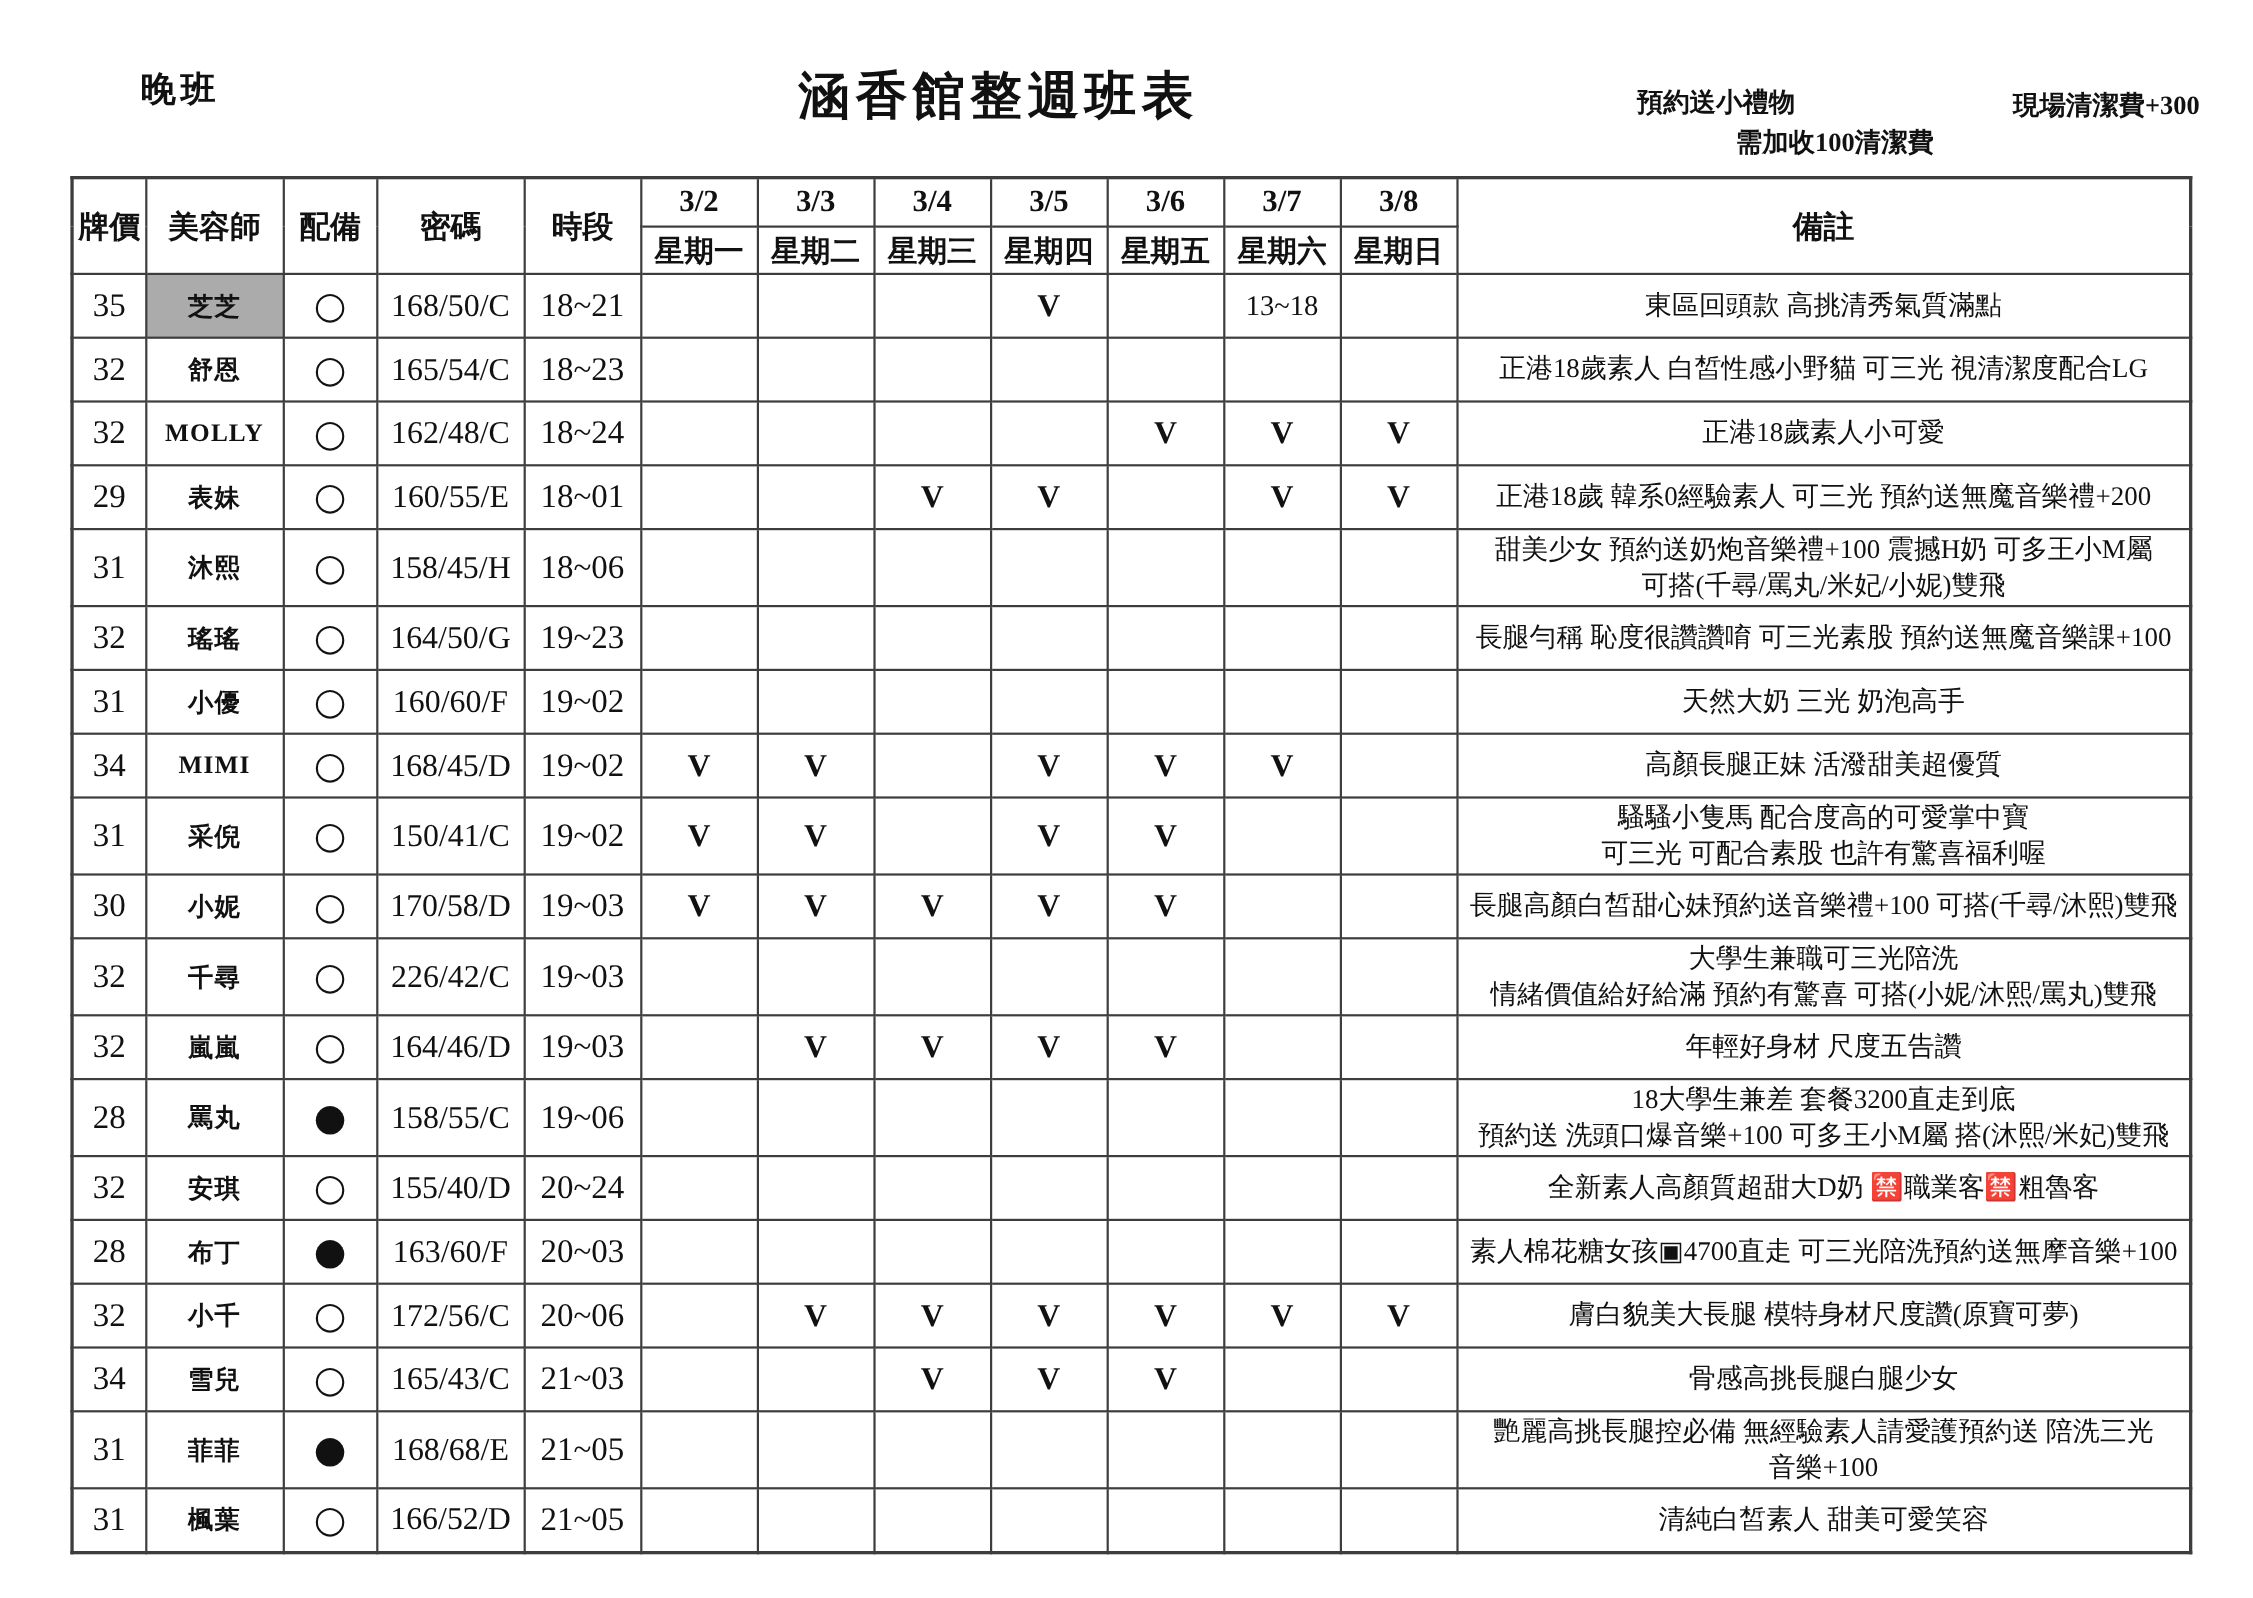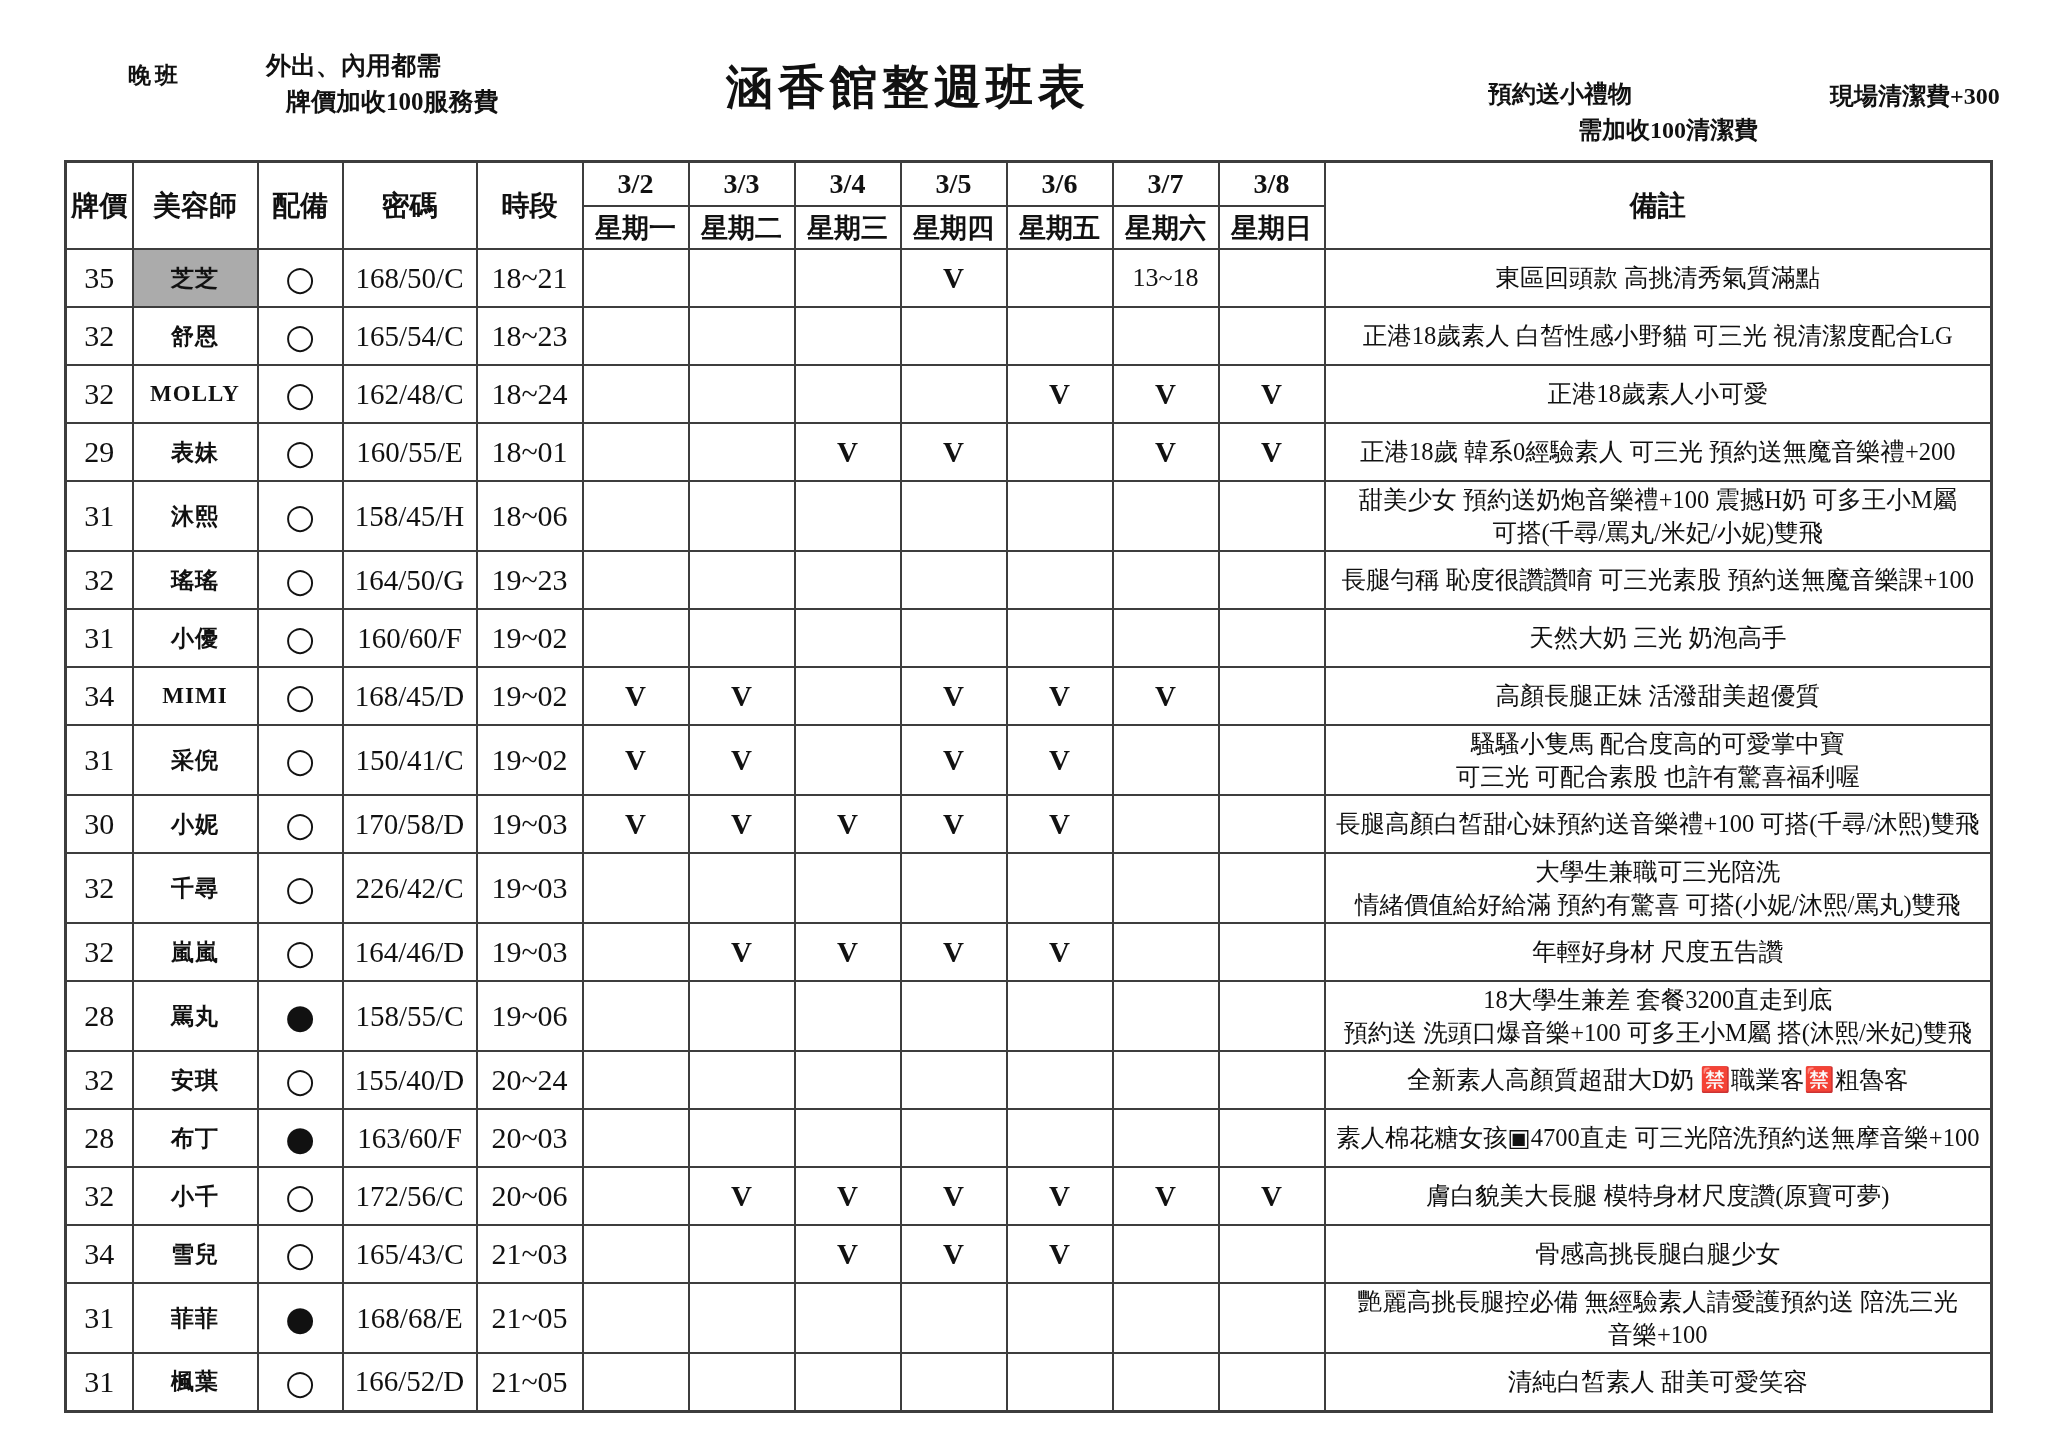--- a/index.html
+++ b/index.html
@@ -2,21 +2,21 @@
 <html><head>
 <meta charset="utf-8">
 <style>
   html,body{margin:0;padding:0;background:#ffffff;}
   body{
     width:2048px;height:1453px;position:relative;overflow:hidden;
     font-family:"Liberation Serif","DejaVu Serif",serif;color:#111;
   }
   
   .topbar{position:absolute;left:0;top:0;width:2048px;height:168px;}
-  .shift{position:absolute;left:128px;top:60px;font-size:23px;font-weight:bold;letter-spacing:4px;}
+  .shift{position:absolute;left:128px;top:60px;font-size:32px;font-weight:bold;letter-spacing:4px;}
   .svc-note{position:absolute;left:266px;top:48px;font-size:25px;font-weight:bold;line-height:1.45;}
   .svc-note .l2{margin-left:20px;}
   .main-title{position:absolute;left:726px;top:56px;font-size:47px;font-weight:bold;letter-spacing:5px;}
   .gift-note{position:absolute;left:1488px;top:52px;font-size:24px;font-weight:bold;line-height:1.5;margin-top:24px;}
   .gift-note .l2{margin-left:90px;}
   .clean-note{position:absolute;left:1830px;top:80px;font-size:24px;font-weight:bold;}
   
   table.sched{
     position:absolute;left:64px;top:160px;width:1926px;
     border-collapse:collapse;table-layout:fixed;
@@ -41,24 +41,20 @@
   td.c-day{font-size:29px;font-weight:bold;}
   td.c-day.small{font-size:26px;font-weight:normal;}
   td.c-notes{text-align:left;padding:4px 6px 4px 10px;font-size:24.5px;line-height:1.35;}
   td.c-notes div{white-space:pre;}
 </style>
 </head>
 <body>
 
 <div class="topbar">
   <div class="shift">晚班</div>
-  <div class="svc-note">
-    <div class="l1">外出、內用都需</div>
-    <div class="l2">牌價加收100服務費</div>
-  </div>
   <div class="main-title">涵香館整週班表</div>
   <div class="gift-note">
     <div class="l1">預約送小禮物</div>
     <div class="l2">需加收100清潔費</div>
   </div>
   <div class="clean-note">現場清潔費+300</div>
 </div>
 
 <table class="sched">
   <colgroup>

